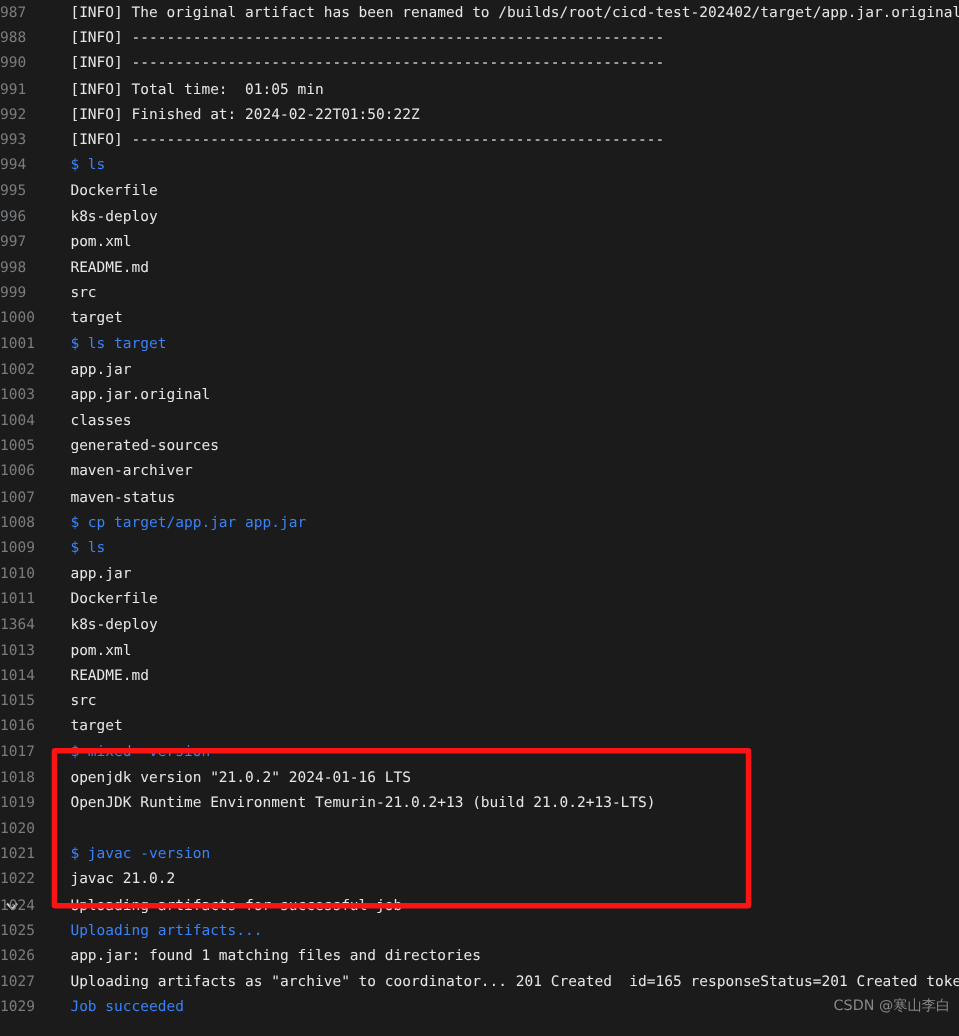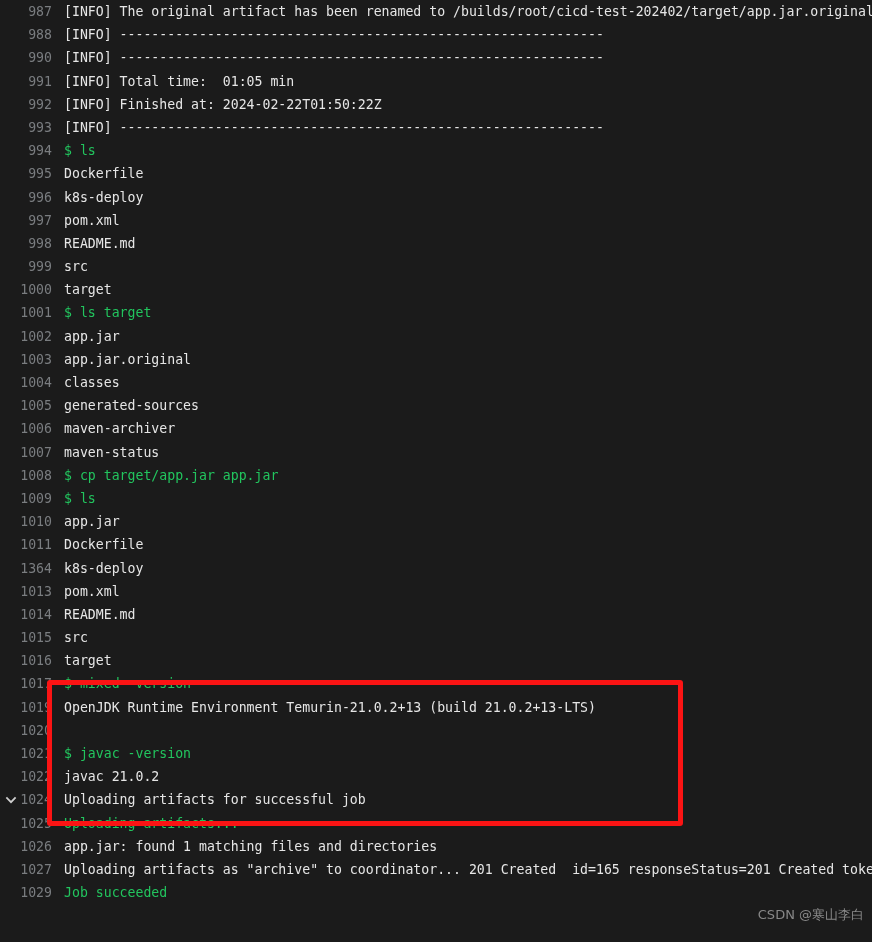--- a/index.html
+++ b/index.html
@@ -37,32 +37,31 @@
   .log-line {
     position: relative;
     height: 23.2px;
     white-space: pre;
     display: block;
   }
   .ln {
     position: absolute;
     left: 0;
     width: 52px;
-    text-align: right;
     color: #7a7d80;
     letter-spacing: 0;
   }
   .lc {
     position: absolute;
     left: 64px;
     color: #e6e6e6;
     white-space: pre;
   }
   .c-white   { color: #e6e6e6; }
-  .c-green   { color: #22c55e; }
+  .c-green   { color: #3b82f6; }
   .c-cyan    { color: #e5e5e5; }
 
   
   .toggle {
     position: absolute;
     left: 4px;
     top: 5px;
     width: 14px;
     height: 14px;
     cursor: pointer;
@@ -127,20 +126,21 @@
       <div class="log-line"><span class="ln">1008</span><span class="lc c-green">$ cp target/app.jar app.jar</span></div>
       <div class="log-line"><span class="ln">1009</span><span class="lc c-green">$ ls</span></div>
       <div class="log-line"><span class="ln">1010</span><span class="lc c-white">app.jar</span></div>
       <div class="log-line"><span class="ln">1011</span><span class="lc c-white">Dockerfile</span></div>
       <div class="log-line"><span class="ln">1364</span><span class="lc c-white">k8s-deploy</span></div>
       <div class="log-line"><span class="ln">1013</span><span class="lc c-white">pom.xml</span></div>
       <div class="log-line"><span class="ln">1014</span><span class="lc c-white">README.md</span></div>
       <div class="log-line"><span class="ln">1015</span><span class="lc c-white">src</span></div>
       <div class="log-line"><span class="ln">1016</span><span class="lc c-white">target</span></div>
       <div class="log-line"><span class="ln">1017</span><span class="lc c-green">$ mixed -version</span></div>
+      <div class="log-line"><span class="ln">1018</span><span class="lc c-white">openjdk version "21.0.2" 2024-01-16 LTS</span></div>
       <div class="log-line"><span class="ln">1019</span><span class="lc c-white">OpenJDK Runtime Environment Temurin-21.0.2+13 (build 21.0.2+13-LTS)</span></div>
       <div class="log-line"><span class="ln">1020</span></div>
       <div class="log-line"><span class="ln">1021</span><span class="lc c-green">$ javac -version</span></div>
       <div class="log-line"><span class="ln">1022</span><span class="lc c-white">javac 21.0.2</span></div>
       <div class="log-line"><span class="toggle"><svg width="14" height="14" viewBox="0 0 14 14">
             <path d="M3 5 L7 9.2 L11 5" fill="none" stroke="#cfcfcf" stroke-width="1.8" stroke-linecap="square"></path>
           </svg></span><span class="ln">1024</span><span class="lc c-cyan">Uploading artifacts for successful job</span></div>
       <div class="log-line"><span class="ln">1025</span><span class="lc c-green">Uploading artifacts...</span></div>
       <div class="log-line"><span class="ln">1026</span><span class="lc c-white">app.jar: found 1 matching files and directories</span></div>
       <div class="log-line"><span class="ln">1027</span><span class="lc c-white">Uploading artifacts as "archive" to coordinator... 201 Created  id=165 responseStatus=201 Created token=NoXN1fLL</span></div>

